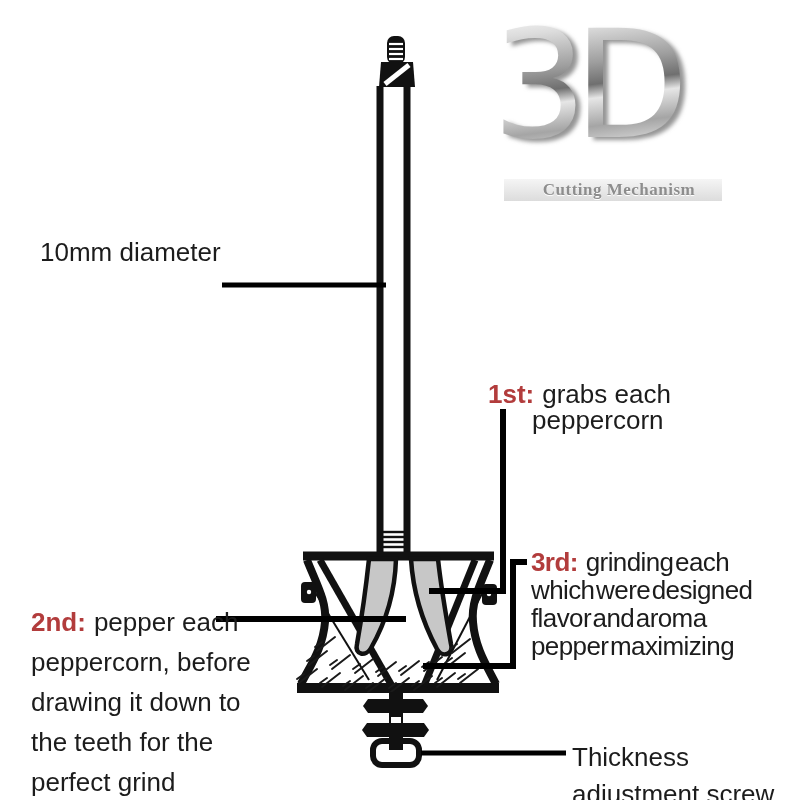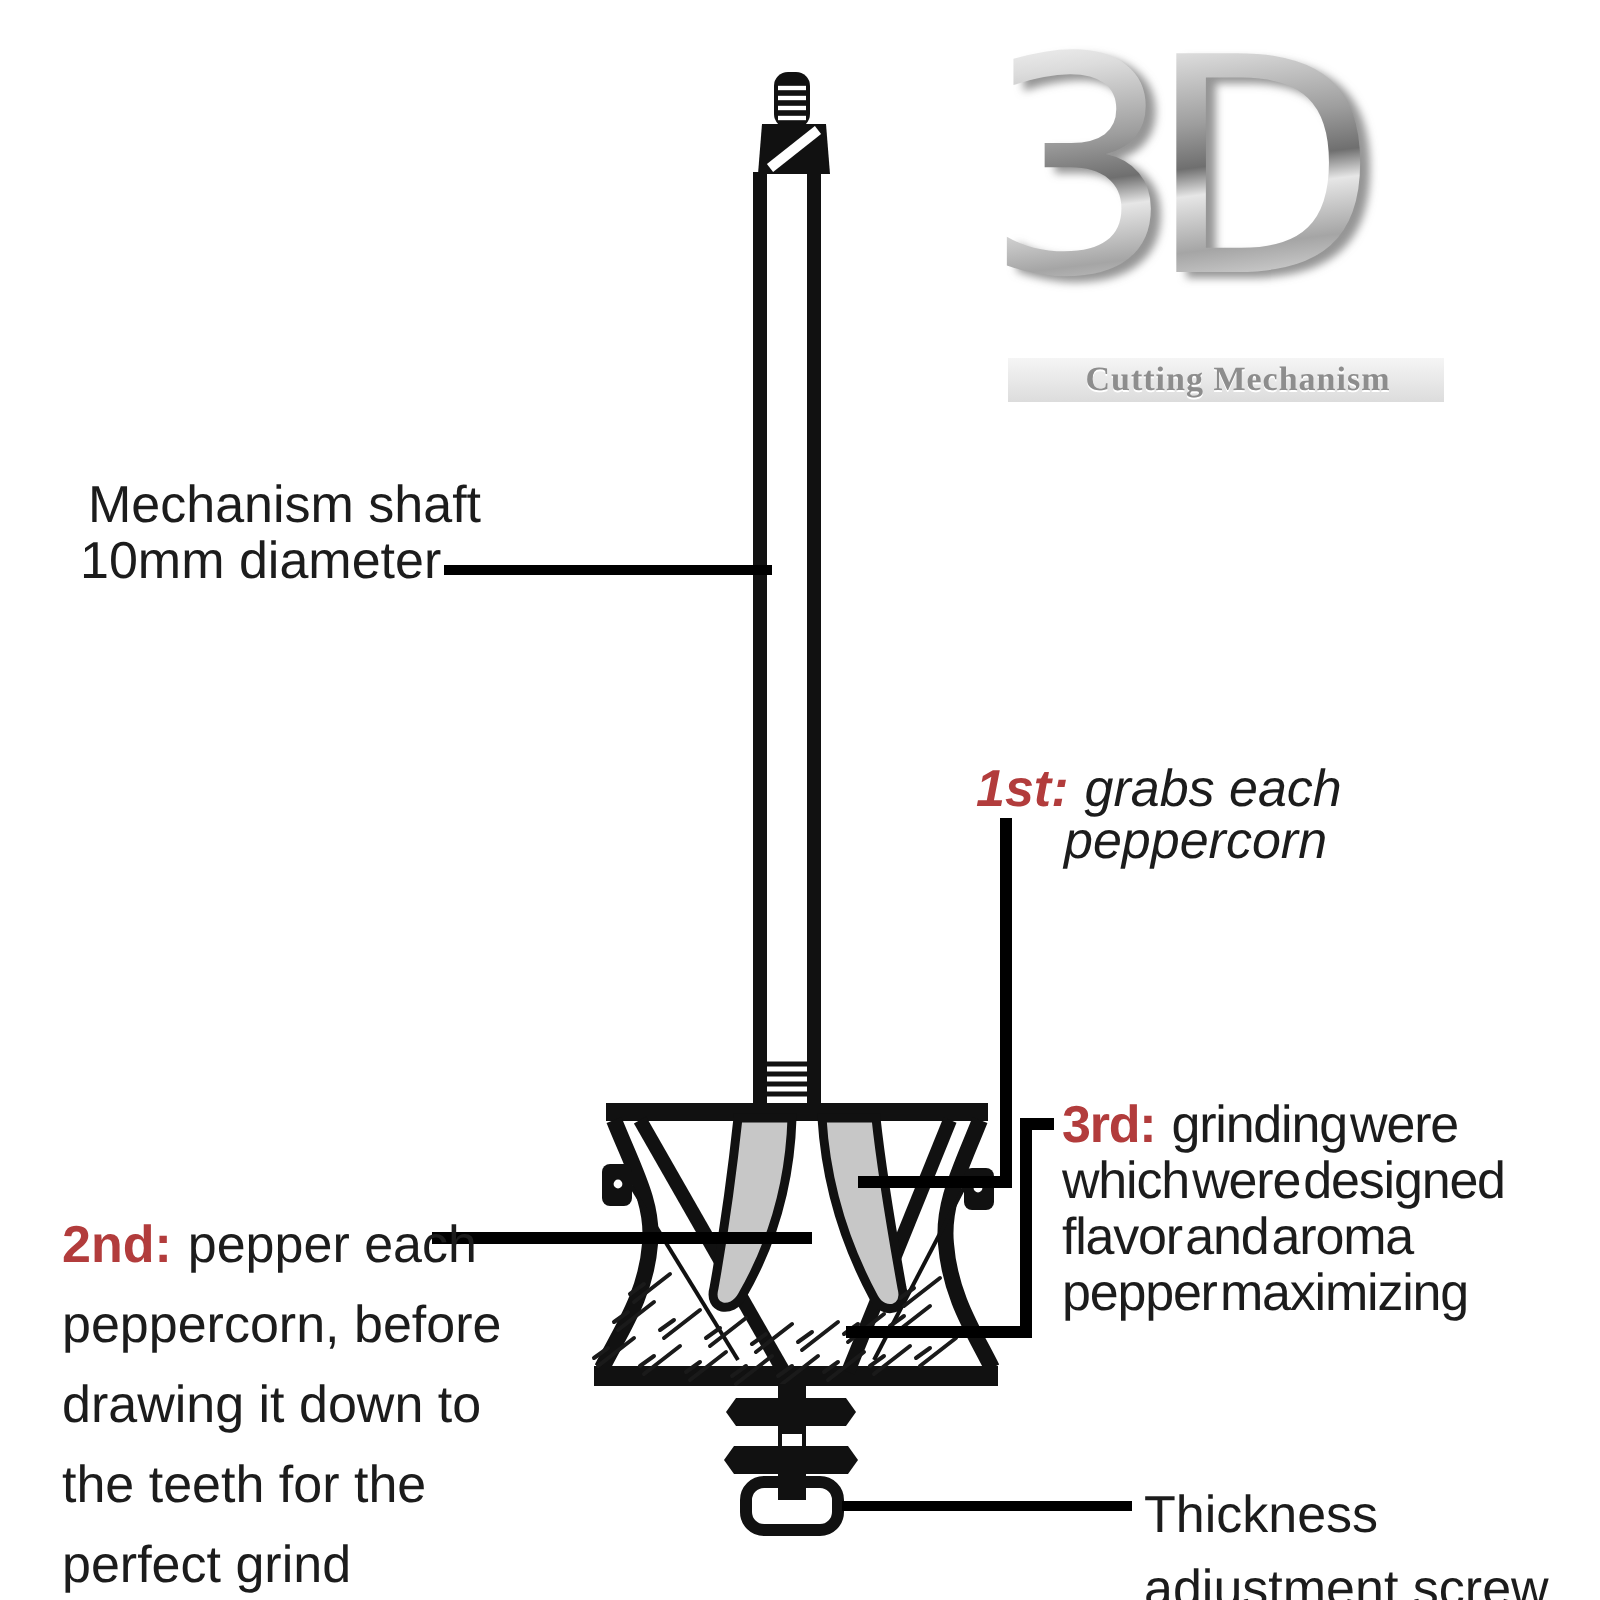--- a/index.html
+++ b/index.html
@@ -3,21 +3,21 @@
 <meta charset="utf-8">
 <style>
   html,body{margin:0;padding:0;background:#fff;}
   #canvas{position:relative;width:800px;height:800px;background:#ffffff;overflow:hidden;
           font-family:"Liberation Sans",sans-serif;color:#1c1c1c;}
   .label{position:absolute;font-size:26px;color:#1c1c1c;white-space:nowrap;}
   .red{color:#b23c3c;font-weight:bold;}
   .after-prefix{margin-left:8px;}
   
   #shaft-label{left:40px;top:238px;line-height:28px;}
-  #first-label{left:488px;top:381px;line-height:26px;font-style:italic;}
+  #first-label{left:488px;top:381px;line-height:26px;}
   #first-label .ln2{margin-left:44px;}
   #second-label{left:31px;top:602px;line-height:40px;}
   #third-label{left:531px;top:548px;line-height:28px;word-spacing:-5px;letter-spacing:-0.6px;}
   #thickness-label{left:572px;top:739px;line-height:37px;}
   
   #logo-3d{position:absolute;left:492px;top:3px;width:200px;height:175px;
     font-family:"DejaVu Sans",sans-serif;font-weight:normal;font-size:150px;line-height:165px;
     letter-spacing:-14px;text-align:left;
     background:linear-gradient(173deg,#ffffff 4%,#dcdcdc 18%,#9e9e9e 36%,#6f6f6f 47%,#e6e6e6 54%,#a5a5a5 68%,#f7f7f7 86%,#8b8b8b 100%);
     -webkit-background-clip:text;background-clip:text;color:transparent;
@@ -123,39 +123,38 @@
       <path d="M 216,619 H 406" stroke-width="6"></path>
       <path d="M 527,562 H 513 V 666 H 423" stroke-width="6"></path>
       <path d="M 421,753 H 566" stroke-width="5"></path>
     </g>
   </svg>
 
   <div id="logo-3d">3D</div>
   <div id="logo-caption">Cutting Mechanism</div>
 
   <div class="label" id="shaft-label">
-    <div style="margin-left:4px;">Mechanism shaft</div>
     <div>10mm diameter</div>
   </div>
 
   <div class="label" id="first-label">
     <div><span class="red">1st:</span><span class="after-prefix">grabs each</span></div>
     <div class="ln2">peppercorn</div>
   </div>
 
   <div class="label" id="second-label">
     <div><span class="red">2nd:</span><span class="after-prefix">pepper each</span></div>
     <div>peppercorn, before</div>
     <div>drawing it down to</div>
     <div>the teeth for the</div>
     <div>perfect grind</div>
   </div>
 
   <div class="label" id="third-label">
-    <div><span class="red">3rd:</span><span class="after-prefix">grinding were</span></div>
+    <div><span class="red">3rd:</span><span class="after-prefix">grinding each</span></div>
     <div>which were designed</div>
     <div>flavor and aroma</div>
     <div>pepper maximizing</div>
   </div>
 
   <div class="label" id="thickness-label">
     <div>Thickness</div>
     <div>adjustment screw</div>
   </div>
 

